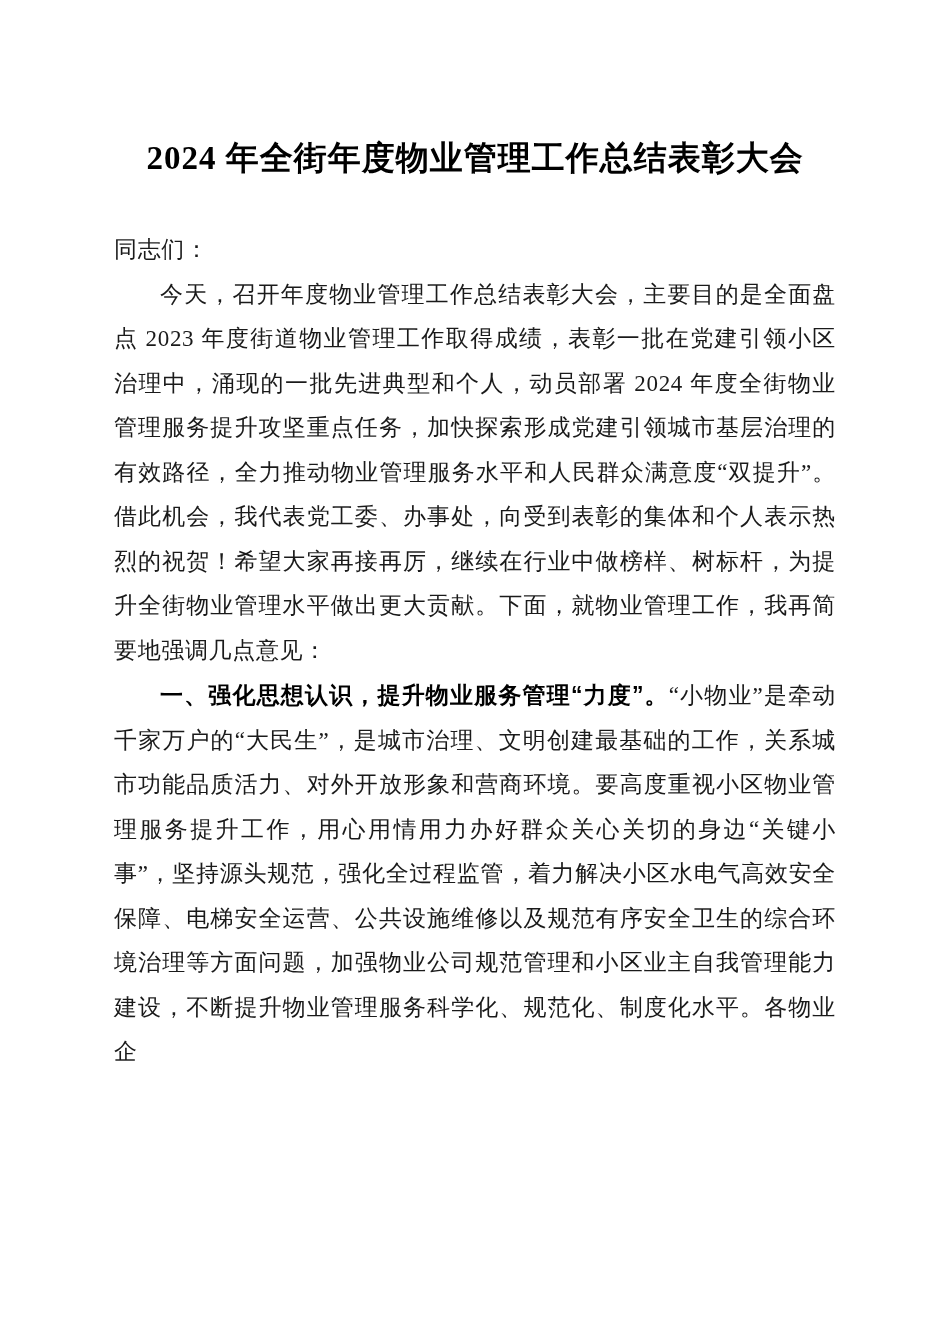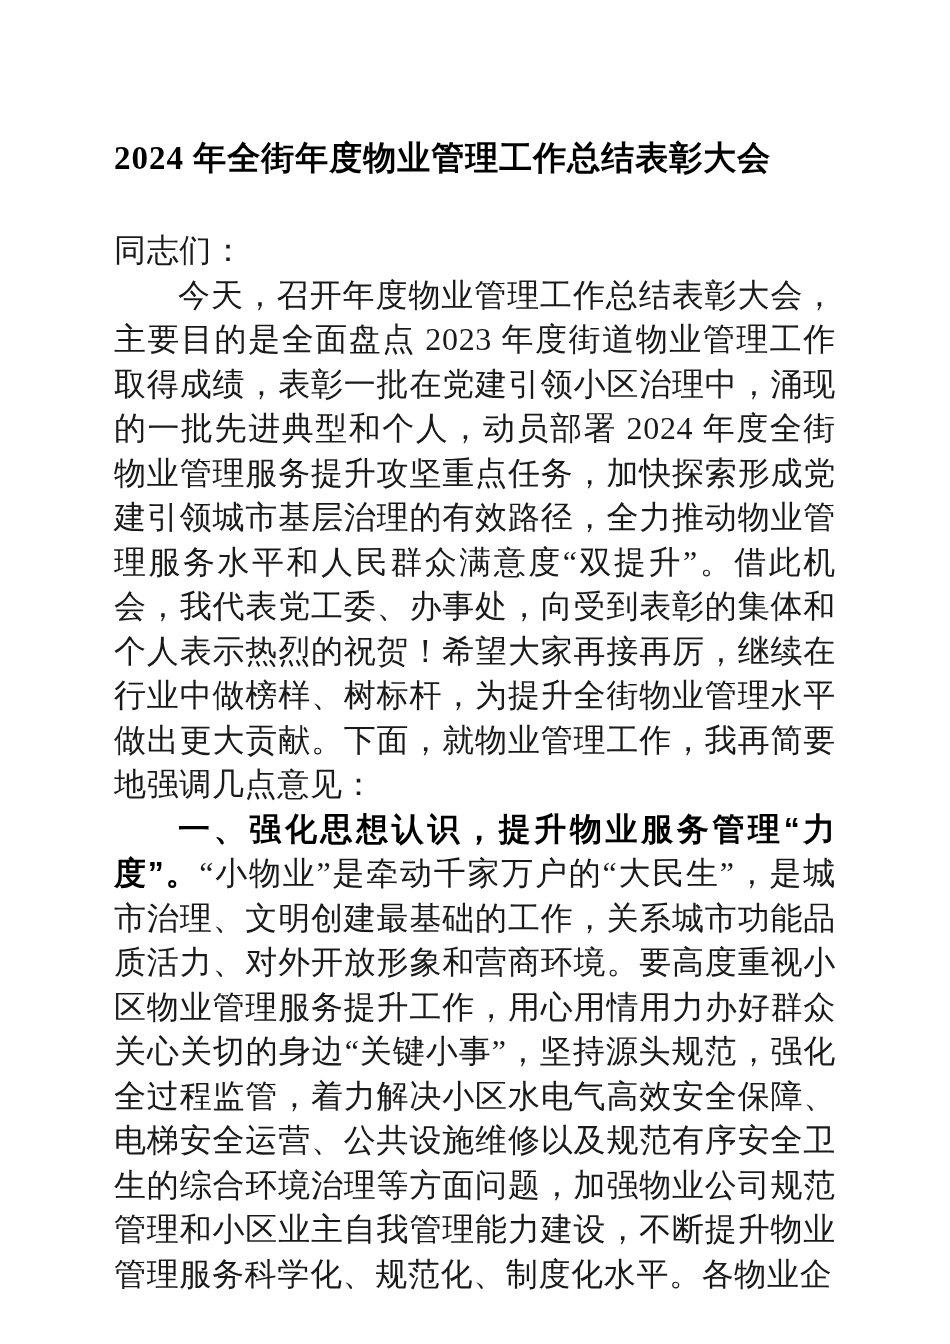--- a/index.html
+++ b/index.html
@@ -19,27 +19,27 @@
     width: 950px;
     height: 1344px;
     background: #ffffff;
     padding: 136px 114px 0 114px;
     position: relative;
   }
   .doc-title {
     font-size: 33px;
     line-height: 45px;
     font-weight: bold;
-    text-align: left;
+    text-align: center;
     letter-spacing: 1px;
     color: #000000;
   }
   .doc-body {
     margin-top: 47px;
-    font-size: 32px;
+    font-size: 23px;
     line-height: 44.5px;
     letter-spacing: 0.65px;
     text-align: justify;
     color: #1a1a1a;
   }
   .doc-body p {
     margin: 0;
     padding: 0;
     text-indent: 2em;
   }

